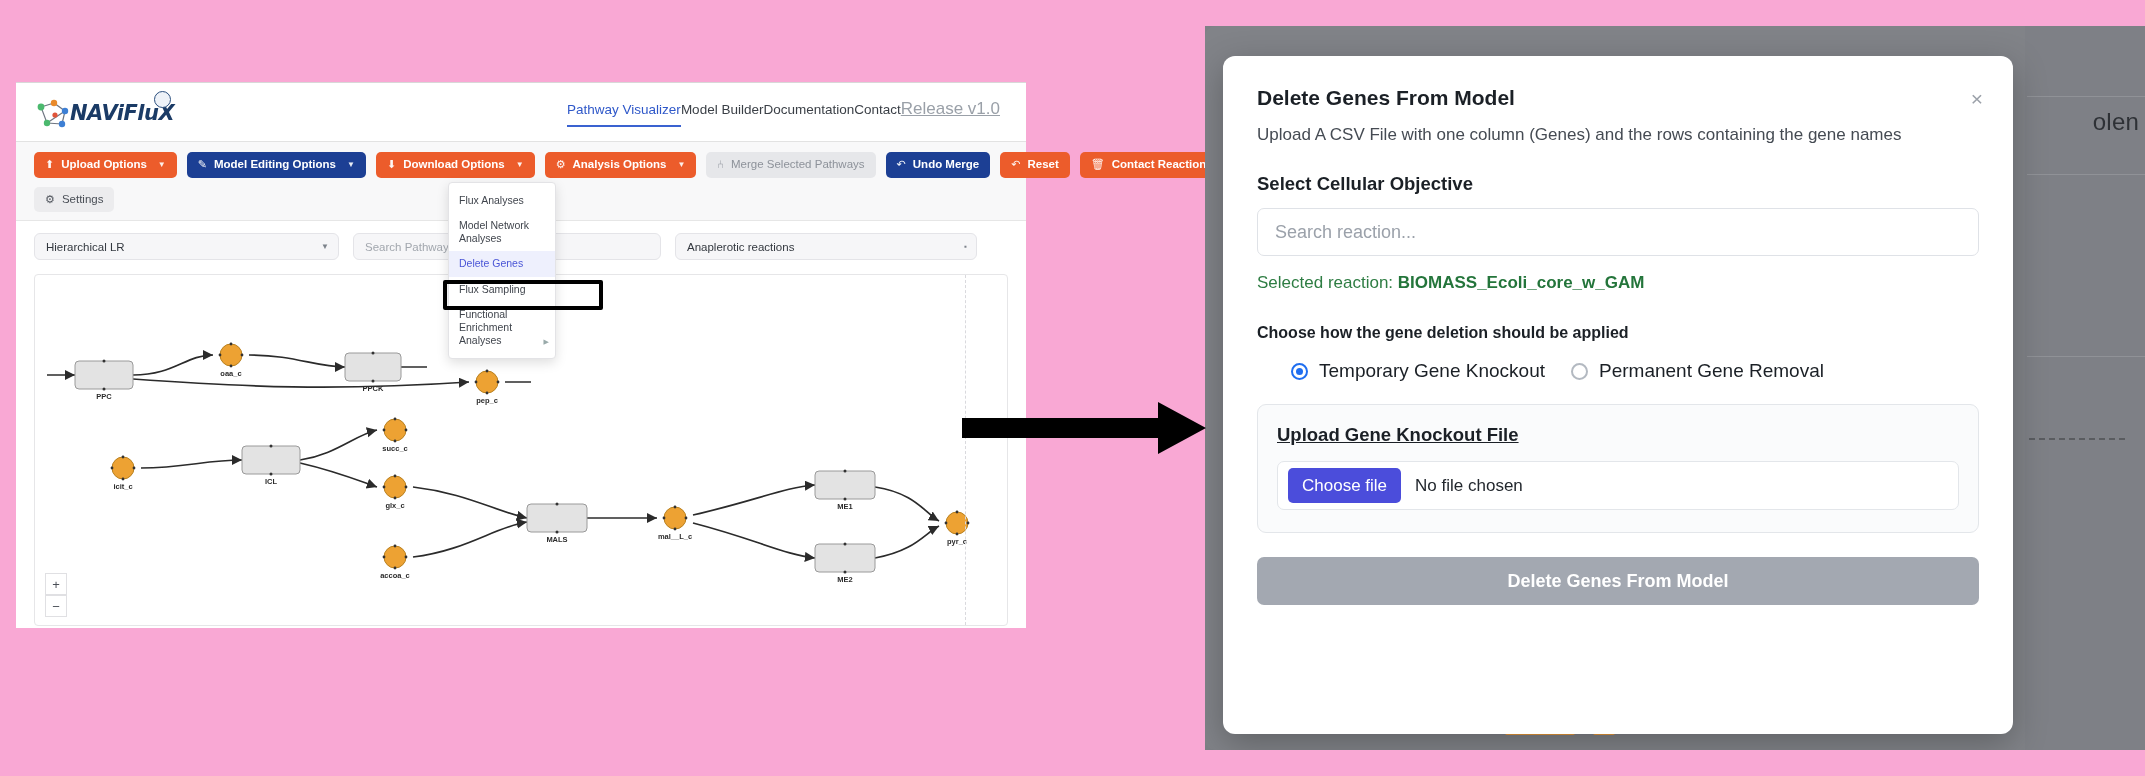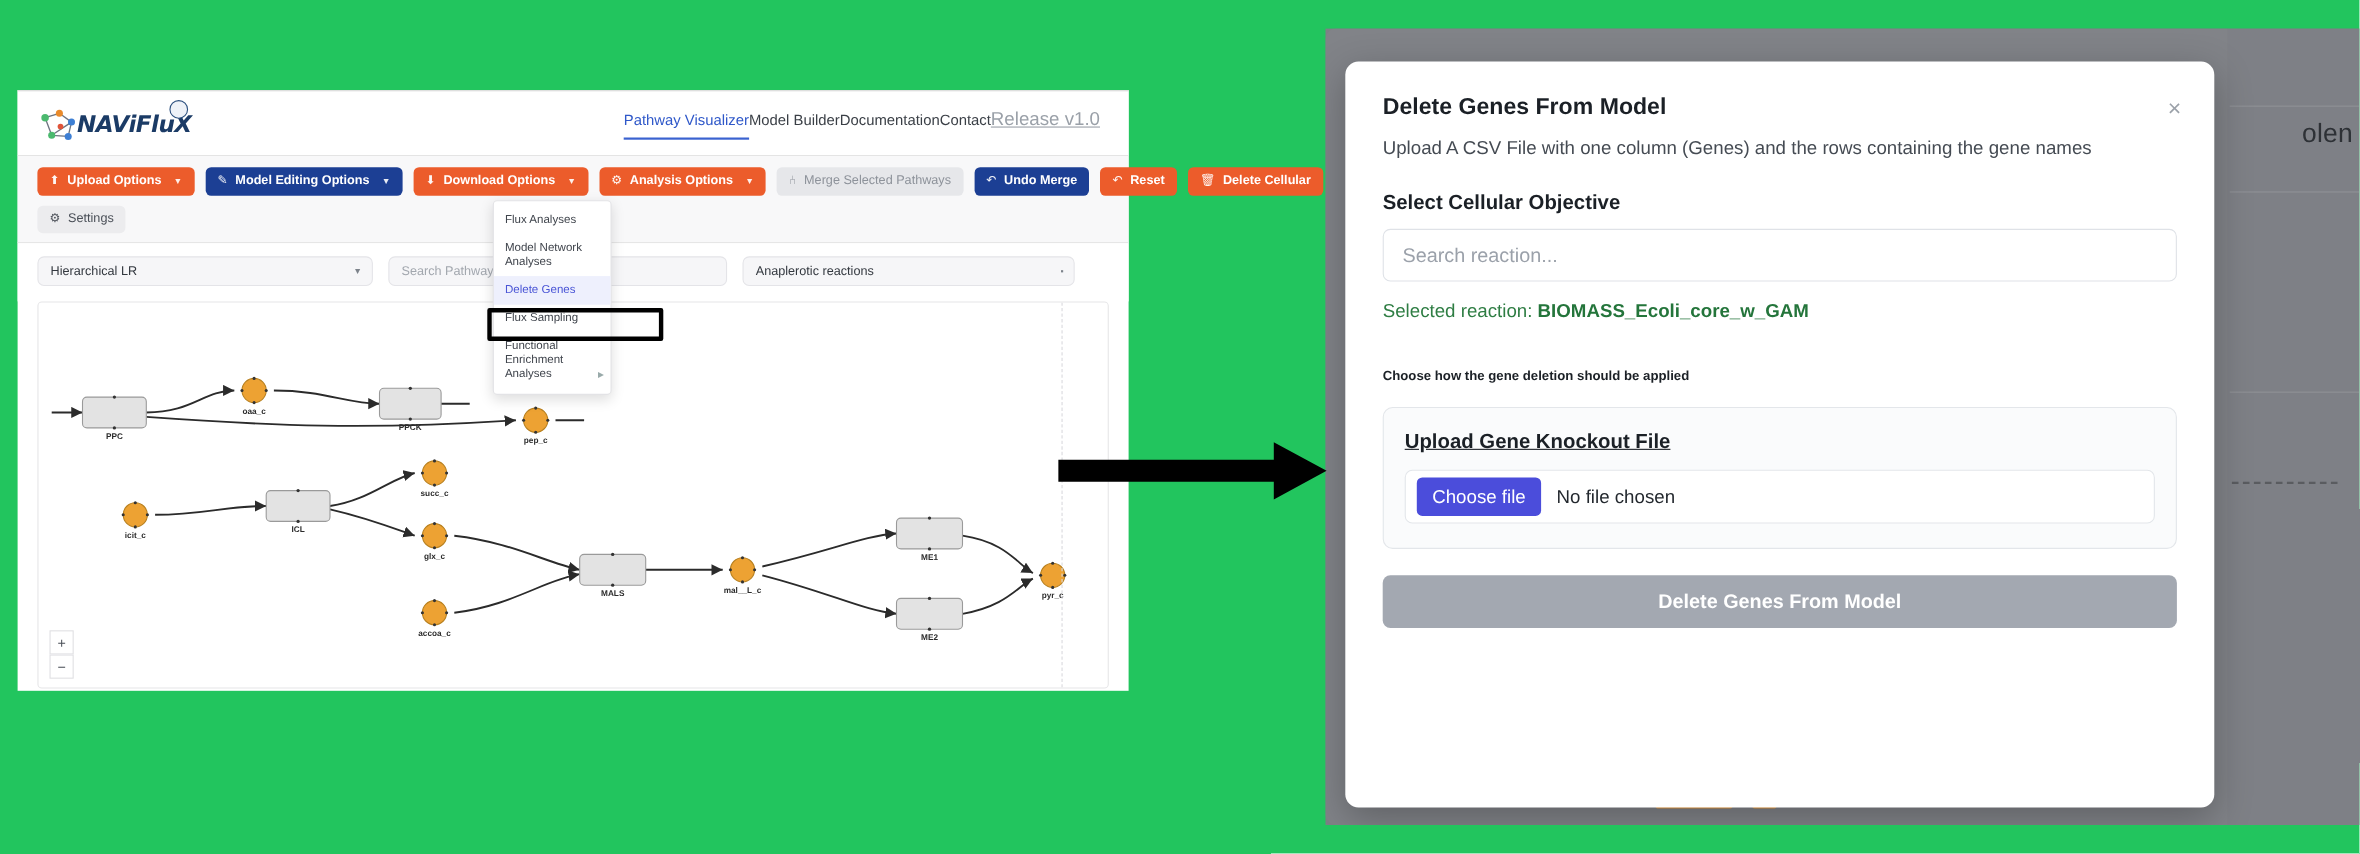--- a/index.html
+++ b/index.html
@@ -2,21 +2,21 @@
 <html><head>
 <meta charset="utf-8">
 <style>
   * { box-sizing: border-box; margin: 0; padding: 0; }
   html, body {
     width: 2145px; height: 776px;
     background: #ffffff;
     font-family: "Liberation Sans", sans-serif;
     overflow: hidden;
   }
-  #stage { position: relative; width: 2145px; height: 776px; background:#22c55e; }
+  #stage { position: relative; width: 2145px; height: 776px; background:#f9a8d4; }
 
   
   #app-panel {
     position: absolute; left: 16px; top: 82px;
     width: 1010px; height: 546px;
     background: #ffffff;
   }
   .app-header {
     position: relative; height: 60px;
     background: #ffffff;
@@ -134,21 +134,21 @@
   }
   .modal-desc { margin-top: 13px; font-size: 17px; color: #454b53; line-height: 1.42; max-width: 700px; }
   .sec-label { margin-top: 26px; font-size: 18.5px; font-weight: bold; color: #1b2026; }
   .search-box {
     margin-top: 13px; height: 48px; border: 1px solid #dfe2e7; border-radius: 7px;
     display: flex; align-items: center; padding: 0 17px;
     font-size: 18px; color: #9ba1aa;
   }
   .sel-rxn { margin-top: 17px; font-size: 17px; color: #2e7d43; }
   .sel-rxn b { font-weight: bold; color: #24753b; }
-  .choose-label { margin-top: 41px; font-size: 12px; font-weight: bold; color: #1b2026; }
+  .choose-label { margin-top: 31px; font-size: 16px; font-weight: bold; color: #1b2026; }
   .radio-row { margin-top: 18px; display: flex; align-items: center; gap: 26px; padding-left: 34px; }
   .radio-opt { display: flex; align-items: center; gap: 11px; cursor: pointer; }
   .radio-dot { width: 17px; height: 17px; border-radius: 50%; border: 2px solid #b3b9c1; background:#fff; position: relative; }
   .radio-dot.on { border-color: #1f6ef0; }
   .radio-dot.on::after {
     content: ""; position: absolute; left: 3px; top: 3px;
     width: 7px; height: 7px; border-radius: 50%; background: #1f6ef0;
   }
   .radio-txt { font-size: 19px; color: #1b2026; }
 
@@ -240,21 +240,21 @@
         <div class="btn navy">
           <span class="ico">↶</span>
           <span>Undo Merge</span>
         </div>
         <div class="btn orange">
           <span class="ico">↶</span>
           <span>Reset</span>
         </div>
         <div class="btn orange">
           <span class="ico">🗑</span>
-          <span>Delete Cellular</span>
+          <span>Contact Reaction</span>
         </div>
       </div>
 
       <div class="btn-row second">
         <div class="btn light">
           <span class="ico">⚙</span>
           <span>Settings</span>
         </div>
       </div>
 
@@ -444,20 +444,30 @@
 
       <div class="sec-label">Select Cellular Objective</div>
       <div class="search-box">
         <span>Search reaction...</span>
       </div>
       <div class="sel-rxn">
         <span>Selected reaction: </span><b>BIOMASS_Ecoli_core_w_GAM</b>
       </div>
 
       <div class="choose-label">Choose how the gene deletion should be applied</div>
+      <div class="radio-row">
+        <div class="radio-opt">
+          <span class="radio-dot on"></span>
+          <span class="radio-txt">Temporary Gene Knockout</span>
+        </div>
+        <div class="radio-opt">
+          <span class="radio-dot"></span>
+          <span class="radio-txt">Permanent Gene Removal</span>
+        </div>
+      </div>
 
       <div class="upload-card">
         <div class="upload-title">Upload Gene Knockout File</div>
         <div class="file-row">
           <div class="choose-file">Choose file</div>
           <div class="no-file">No file chosen</div>
         </div>
       </div>
 
       <div class="submit-btn">Delete Genes From Model</div>

